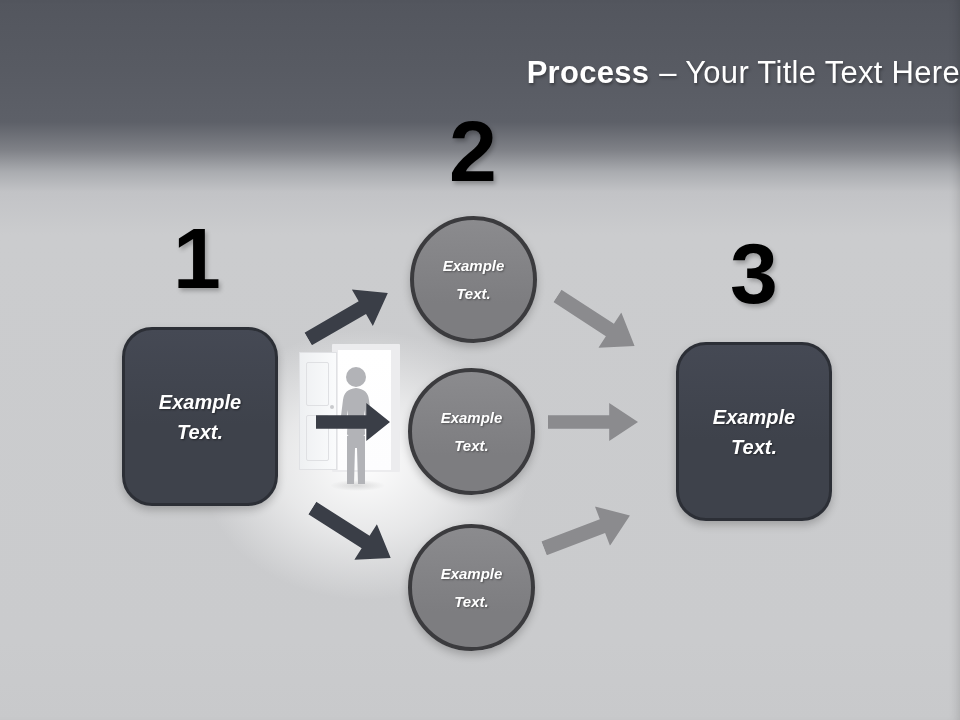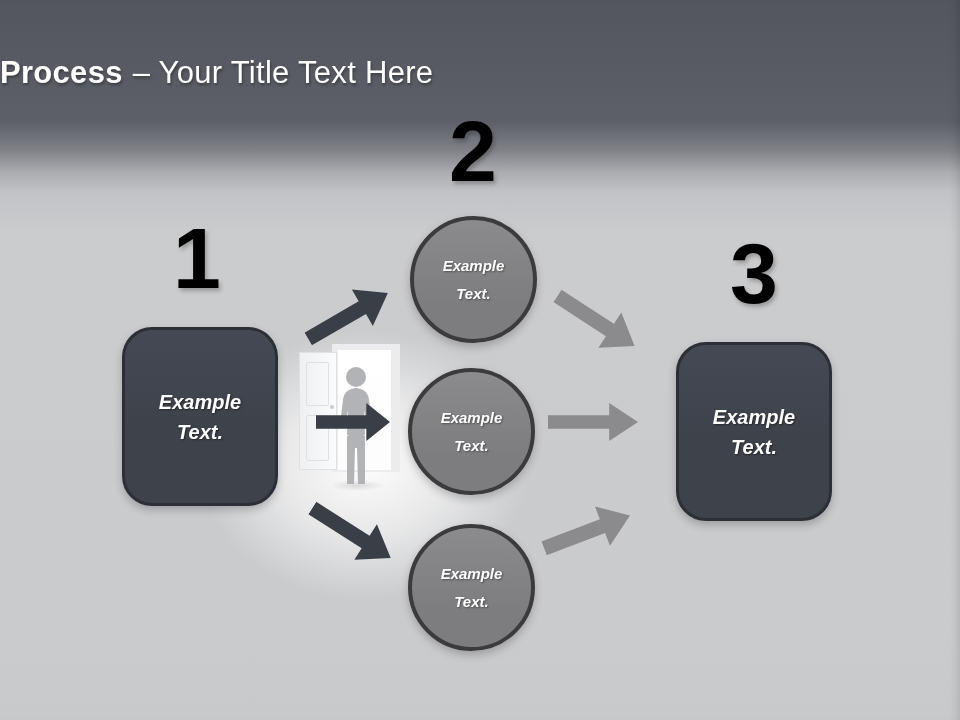--- a/index.html
+++ b/index.html
@@ -11,21 +11,21 @@
       linear-gradient(180deg,
         #53565e 0px, #585b63 70px, #5d6068 122px,
         #7f8187 150px, #aaacb0 172px, #c2c3c6 192px,
         #cbccce 235px, #cacbcd 640px, #c8c9cb 720px);
     box-shadow: inset -8px 0 10px -6px rgba(0,0,0,0.14);
   }
 
   
   .title {
     position:absolute; top:57px; left:0; width:100%;
-    text-align:left; font-size:31px; line-height:1;
+    text-align:right; font-size:31px; line-height:1;
     color:var(--title-text,#fff); letter-spacing:0.3px;
     text-shadow:1px 2px 3px rgba(0,0,0,0.35);
     z-index:7;
   }
   .title .emph { font-weight:bold; }
   .title .rest { font-weight:normal; margin-left:0.32em; white-space:pre; }
 
   
   .num {
     position:absolute; width:160px; text-align:center;

